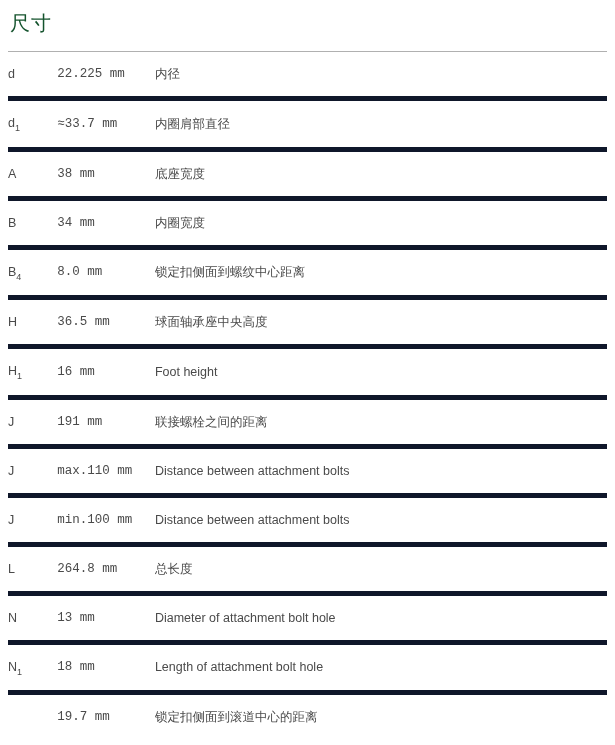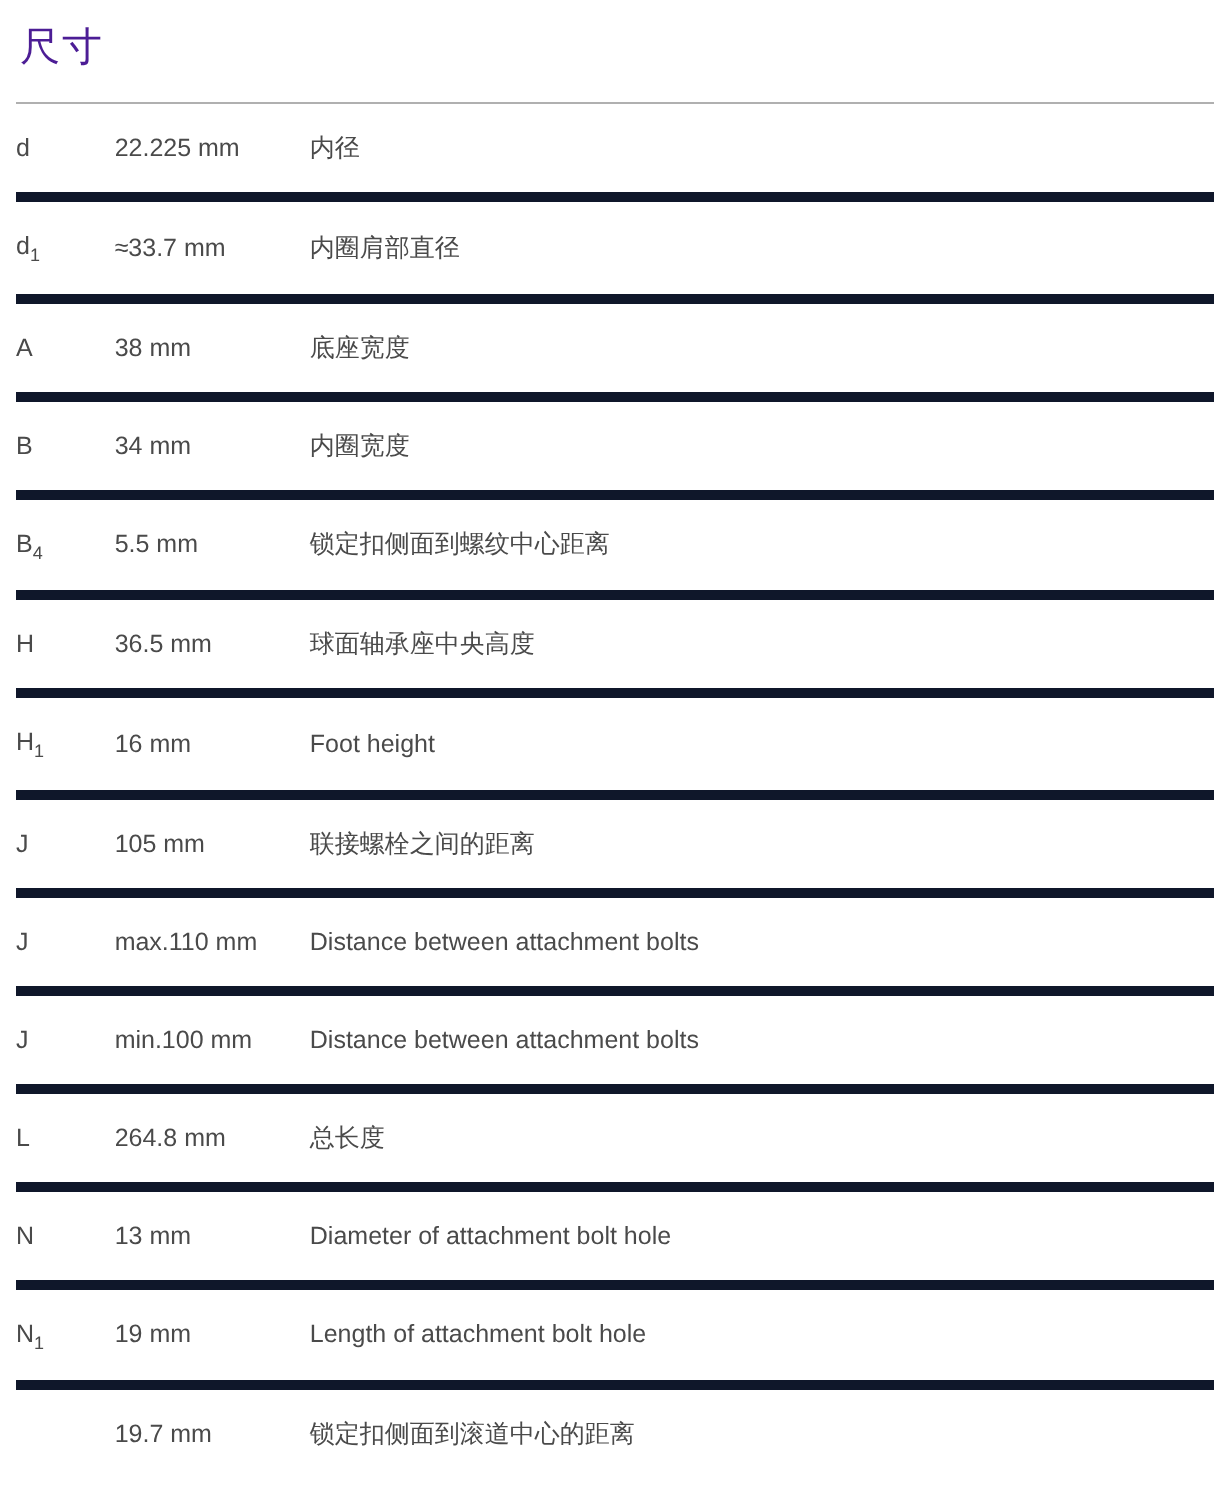--- a/index.html
+++ b/index.html
@@ -15,21 +15,21 @@
     overflow: hidden;
   }
   .page {
     width: 615px;
     box-sizing: border-box;
     padding: 0 8px;
   }
   .page-title {
     font-size: 20px;
     font-weight: 400;
-    color: #4c1d95;
+    color: #14532d;
     margin: 10px 0 14px 2px;
     letter-spacing: 1px;
   }
   table.spec-table {
     width: 599px;
     border-collapse: collapse;
     table-layout: fixed;
   }
   table.spec-table tr {
     border-top: 5px solid #0f172a;
@@ -43,20 +43,21 @@
     padding: 15px 0 14px 0;
     vertical-align: middle;
     line-height: 1.2;
   }
   td.col-symbol {
     width: 48px;
     padding-left: 2px;
   }
   td.col-value {
     width: 95px;
+    font-family: Liberation Mono, monospace;
   }
   td.col-desc {
     width: 440px;
   }
   .sub {
     font-size: 9px;
     vertical-align: sub;
     line-height: 1;
   }
 </style>
@@ -82,36 +83,36 @@
           <td class="col-value">38 mm</td>
           <td class="col-desc">底座宽度</td>
         </tr>
         <tr>
           <td class="col-symbol"><span>B</span></td>
           <td class="col-value">34 mm</td>
           <td class="col-desc">内圈宽度</td>
         </tr>
         <tr>
           <td class="col-symbol"><span>B</span><span class="sub">4</span></td>
-          <td class="col-value">5.5 mm</td>
+          <td class="col-value">8.0 mm</td>
           <td class="col-desc">锁定扣侧面到螺纹中心距离</td>
         </tr>
         <tr>
           <td class="col-symbol"><span>H</span></td>
           <td class="col-value">36.5 mm</td>
           <td class="col-desc">球面轴承座中央高度</td>
         </tr>
         <tr>
           <td class="col-symbol"><span>H</span><span class="sub">1</span></td>
           <td class="col-value">16 mm</td>
           <td class="col-desc">Foot height</td>
         </tr>
         <tr>
           <td class="col-symbol"><span>J</span></td>
-          <td class="col-value">105 mm</td>
+          <td class="col-value">191 mm</td>
           <td class="col-desc">联接螺栓之间的距离</td>
         </tr>
         <tr>
           <td class="col-symbol"><span>J</span></td>
           <td class="col-value">max.110 mm</td>
           <td class="col-desc">Distance between attachment bolts</td>
         </tr>
         <tr>
           <td class="col-symbol"><span>J</span></td>
           <td class="col-value">min.100 mm</td>
@@ -122,21 +123,21 @@
           <td class="col-value">264.8 mm</td>
           <td class="col-desc">总长度</td>
         </tr>
         <tr>
           <td class="col-symbol"><span>N</span></td>
           <td class="col-value">13 mm</td>
           <td class="col-desc">Diameter of attachment bolt hole</td>
         </tr>
         <tr>
           <td class="col-symbol"><span>N</span><span class="sub">1</span></td>
-          <td class="col-value">19 mm</td>
+          <td class="col-value">18 mm</td>
           <td class="col-desc">Length of attachment bolt hole</td>
         </tr>
         <tr>
           <td class="col-symbol"></td>
           <td class="col-value">19.7 mm</td>
           <td class="col-desc">锁定扣侧面到滚道中心的距离</td>
         </tr>
       </tbody>
   </table>
 </div>

